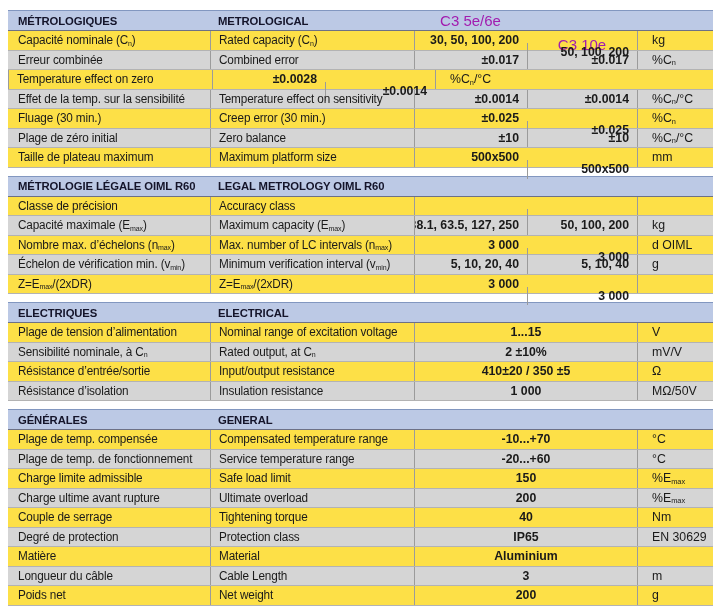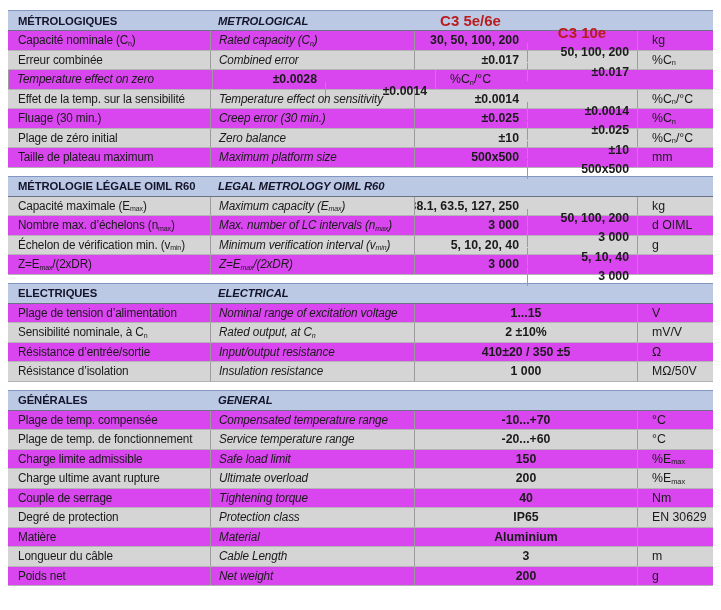--- a/index.html
+++ b/index.html
@@ -4,45 +4,45 @@
 <style>
   html,body { margin:0; padding:0; }
   body {
     width:721px; height:610px; background:#ffffff; overflow:hidden;
     font-family:"Liberation Sans", sans-serif; color:#1a1a1a;
     -webkit-font-smoothing:antialiased;
   }
   .spec-table { position:absolute; left:8px; top:10px; width:705px; }
   .sec { margin-bottom:8px; }
   .sec-header {
-    display:flex; height:21px; box-sizing:border-box; align-items:center;
+    display:flex; height:21px; box-sizing:border-box; align-items:flex-start;
     background:#bcc9e5;
     border-top:1px solid #8297c0; border-bottom:1px solid #6d7186;
   }
   .row {
     display:flex; height:19.5px; box-sizing:border-box; align-items:center;
-    background:#d946ef; border-bottom:1px solid #b3b3b3;
+    background:#fde047; border-bottom:1px solid #b3b3b3;
   }
-  .row.alt { background:#d5d5d5; }
+  .row.alt { background:#d5d5d5;align-items:flex-end; }
   .cell {
     box-sizing:border-box; height:100%; display:flex; align-items:center;
     white-space:nowrap; overflow:hidden; font-size:12.3px;
   }
   .c-fr   { width:202px; padding-left:10px; }
-  .c-en   { width:204px; padding-left:8px; font-style:italic; }
+  .c-en   { width:204px; padding-left:8px; }
   .c-v1   { width:113px; justify-content:flex-end; padding-right:8px; font-weight:bold; }
   .c-v2   { width:110px; justify-content:flex-end; padding-right:8px; font-weight:bold;margin-top:24px; }
   .c-vm   { width:223px; justify-content:center; font-weight:bold; }
   .c-unit { width:76px;  padding-left:14px; }
   .row .c-en, .row .c-v1, .row .c-v2, .row .c-vm, .row .c-unit { border-left:1px solid #9b9b9b; }
   .sec-header .cell { border-left:none; }
   .sec-header .c-fr { font-weight:bold; font-size:11.3px; color:#14142a; letter-spacing:-0.1px; }
   .sec-header .c-en { font-weight:bold; font-size:11.3px; color:#14142a; letter-spacing:-0.1px; }
   .sec-header .c-v1, .sec-header .c-v2 {
-    font-weight:bold; font-size:15px; color:#b91c1c; justify-content:center; padding-right:0;
+    font-weight:normal; font-size:15px; color:#a21caf; justify-content:center; padding-right:0;
   }
   .cond { display:inline-block; transform:scaleX(0.955); transform-origin:0 50%; letter-spacing:-0.15px; }
   sub { font-size:0.6em; line-height:0; position:relative; top:0.22em; vertical-align:baseline; }
 </style>
 </head>
 <body>
 
 <div class="spec-table">
     <div class="sec">
       <div class="sec-header">
@@ -182,20 +182,31 @@
         <div class="cell c-fr">
           <span>MÉTROLOGIE LÉGALE OIML R60</span>
         </div>
         <div class="cell c-en">
           <span>LEGAL METROLOGY OIML R60</span>
         </div>
         <div class="cell c-v1"></div>
         <div class="cell c-v2"></div>
         <div class="cell c-unit"></div>
       </div>
+      <div class="row">
+        <div class="cell c-fr">
+          <span class="cond">Classe de précision</span>
+        </div>
+        <div class="cell c-en">
+          <span class="cond">Accuracy class</span>
+        </div>
+        <div class="cell c-v1"></div>
+        <div class="cell c-v2"></div>
+        <div class="cell c-unit"></div>
+      </div>
       <div class="row alt">
         <div class="cell c-fr">
           <span class="cond">Capacité maximale (E<sub>max</sub>)</span>
         </div>
         <div class="cell c-en">
           <span class="cond">Maximum capacity (E<sub>max</sub>)</span>
         </div>
         <div class="cell c-v1">
           <span>38.1, 63.5, 127, 250</span>
         </div>

